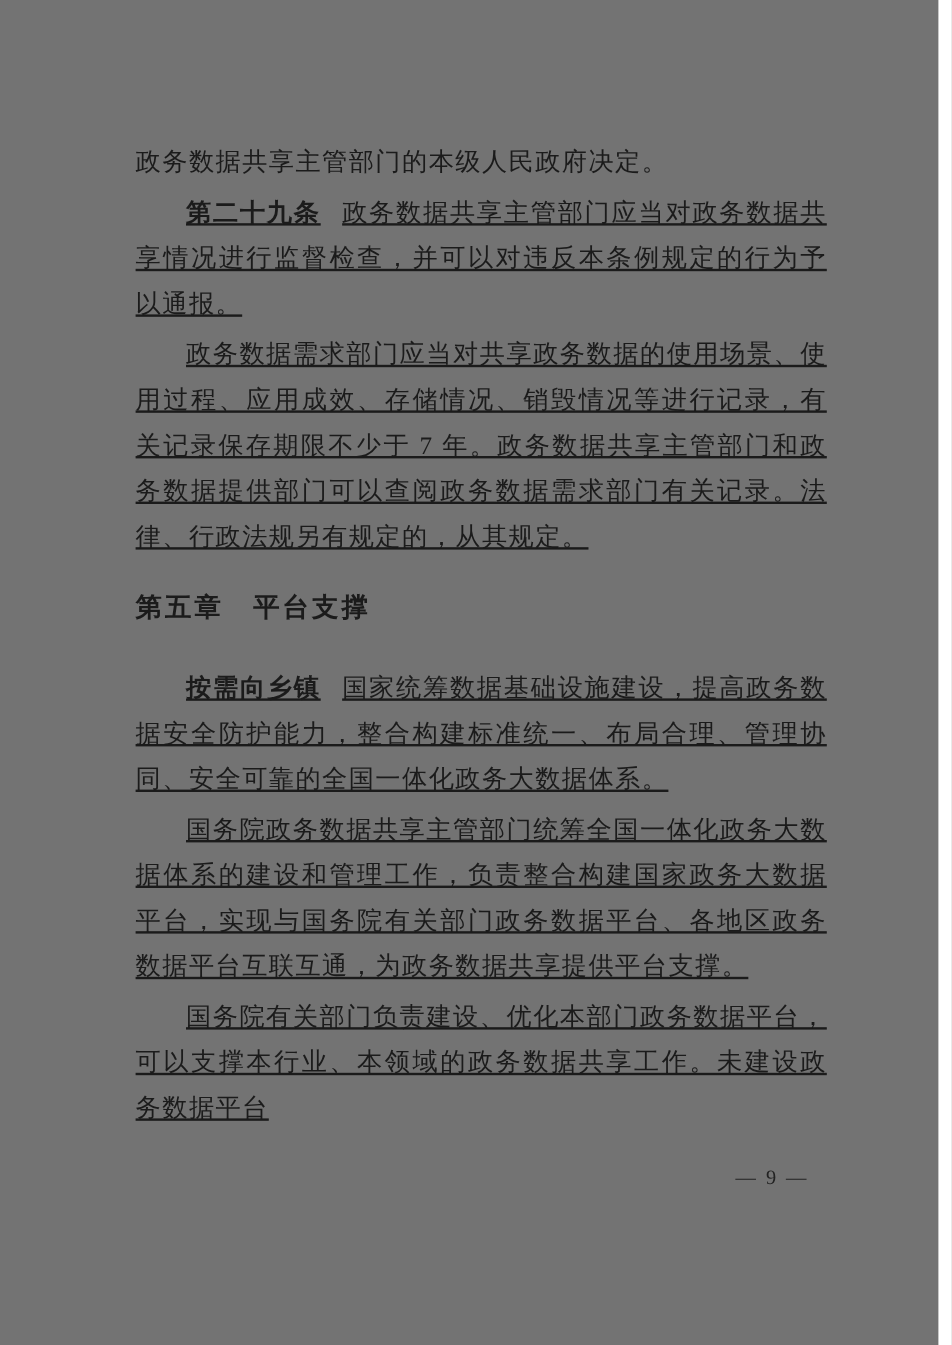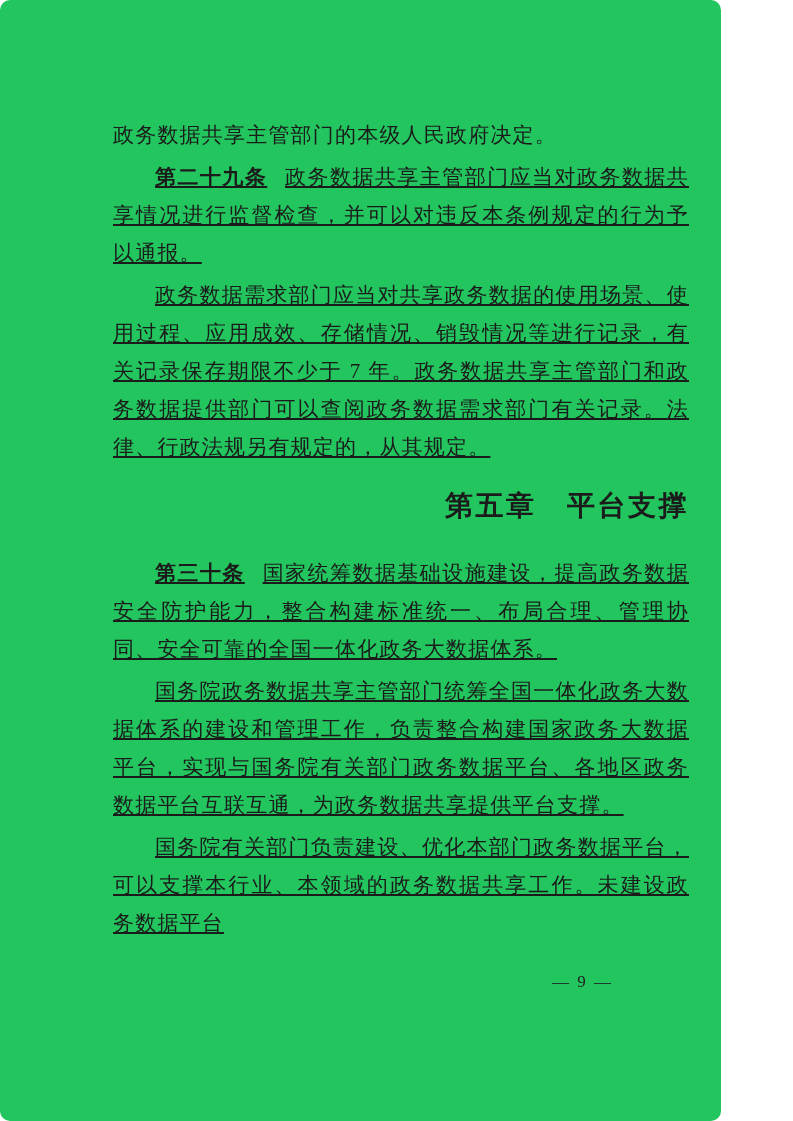--- a/index.html
+++ b/index.html
@@ -1,26 +1,25 @@
 <!DOCTYPE html>
 <html><head>
 <meta charset="utf-8">
 <style>
   * { margin: 0; padding: 0; box-sizing: border-box; }
   html, body { background: #ffffff; }
 
   .page {
     position: relative;
-    width: 721px;
+    width: 782px;
     height: 1121px;
-    background: #22c55e;
+    background: #737373;
     font-family: "Liberation Serif", "DejaVu Serif", serif;
     color: #1b1b1b;
     overflow: hidden;
-    border-radius: 10px;
   }
 
   .content {
     position: absolute;
     left: 113px;
     top: 116px;
     width: 576px;
   }
 
   .para {
@@ -33,23 +32,23 @@
   }
 
   .para.indent { text-indent: 2em; text-decoration: underline; }
 
   .lead {
     font-weight: 700;
     margin-right: 0.85em;
   }
 
   .chapter {
-    font-size: 28px;
+    font-size: 22px;
     font-weight: 700;
-    text-align: right;
+    text-align: left;
     letter-spacing: 2.5px;
     line-height: 40px;
     margin: 20px 0 28px 0;
   }
 
   .page-number {
     position: absolute;
     top: 972px;
     right: 108px;
     font-size: 17px;
@@ -64,21 +63,21 @@
   <div class="content">
 
     <p class="para"><span>政务数据共享主管部门的本级人民政府决定。</span></p>
 
     <p class="para indent"><span class="lead">第二十九条</span><span>政务数据共享主管部门应当对政务数据共享情况进行监督检查，并可以对违反本条例规定的行为予以通报。</span></p>
 
     <p class="para indent"><span>政务数据需求部门应当对共享政务数据的使用场景、使用过程、应用成效、存储情况、销毁情况等进行记录，有关记录保存期限不少于 7 年。政务数据共享主管部门和政务数据提供部门可以查阅政务数据需求部门有关记录。法律、行政法规另有规定的，从其规定。</span></p>
 
     <h2 class="chapter">第五章　平台支撑</h2>
 
-    <p class="para indent"><span class="lead">第三十条</span><span>国家统筹数据基础设施建设，提高政务数据安全防护能力，整合构建标准统一、布局合理、管理协同、安全可靠的全国一体化政务大数据体系。</span></p>
+    <p class="para indent"><span class="lead">按需向乡镇</span><span>国家统筹数据基础设施建设，提高政务数据安全防护能力，整合构建标准统一、布局合理、管理协同、安全可靠的全国一体化政务大数据体系。</span></p>
 
     <p class="para indent"><span>国务院政务数据共享主管部门统筹全国一体化政务大数据体系的建设和管理工作，负责整合构建国家政务大数据平台，实现与国务院有关部门政务数据平台、各地区政务数据平台互联互通，为政务数据共享提供平台支撑。</span></p>
 
 
     <p class="para indent"><span>国务院有关部门负责建设、优化本部门政务数据平台，可以支撑本行业、本领域的政务数据共享工作。未建设政务数据平台</span></p>
 
   </div>
 
   <div class="page-number">— 9 —</div>
 </div>

